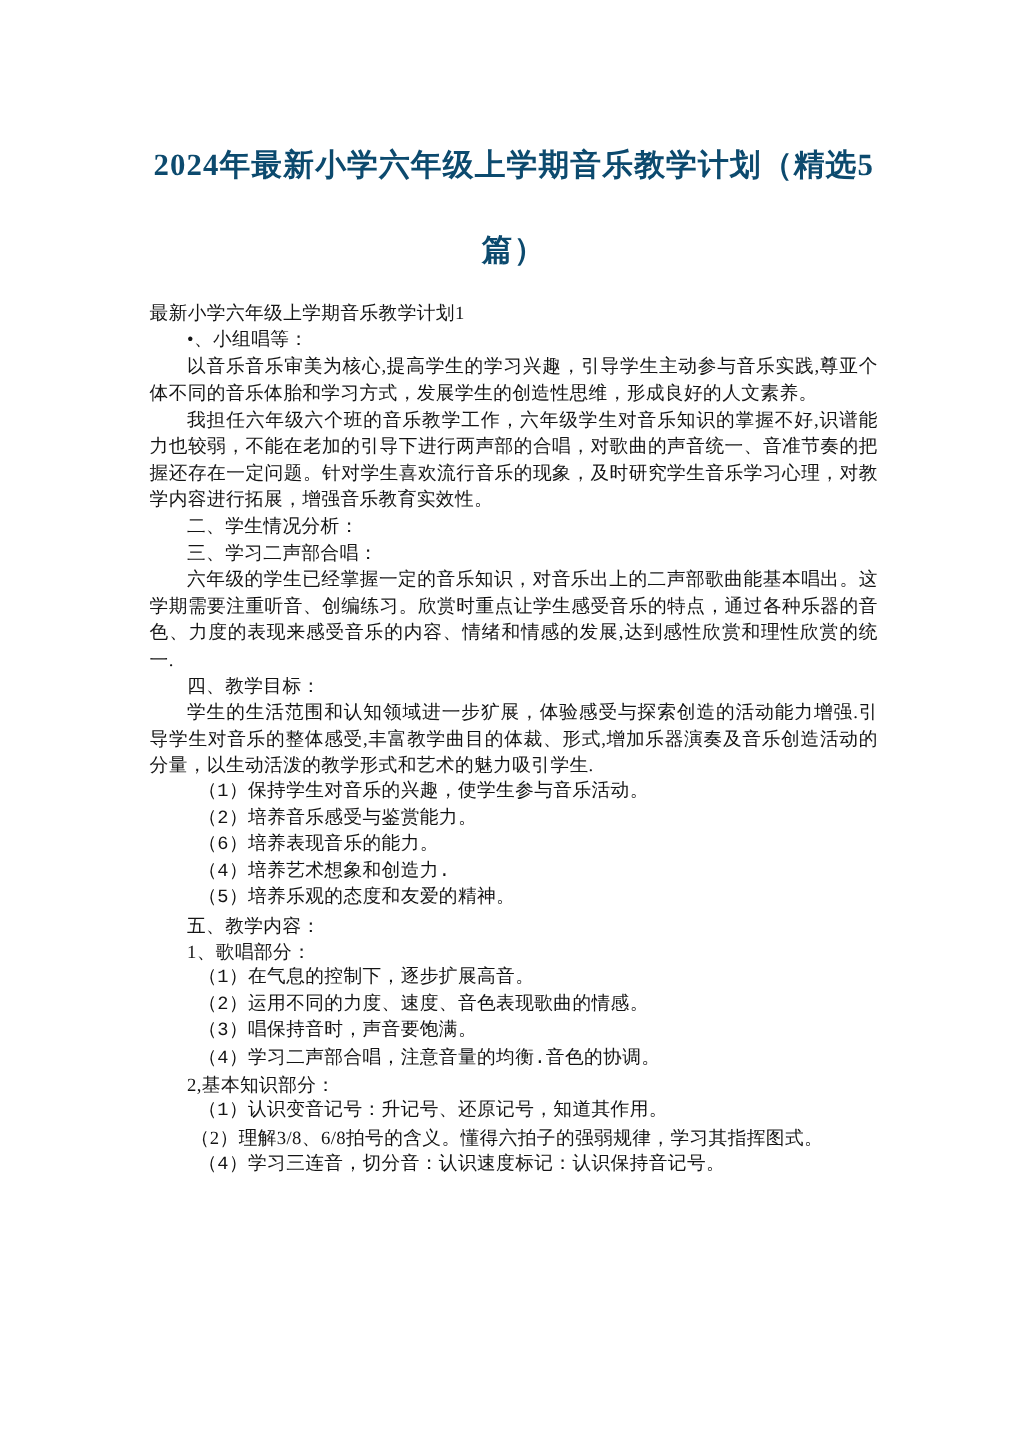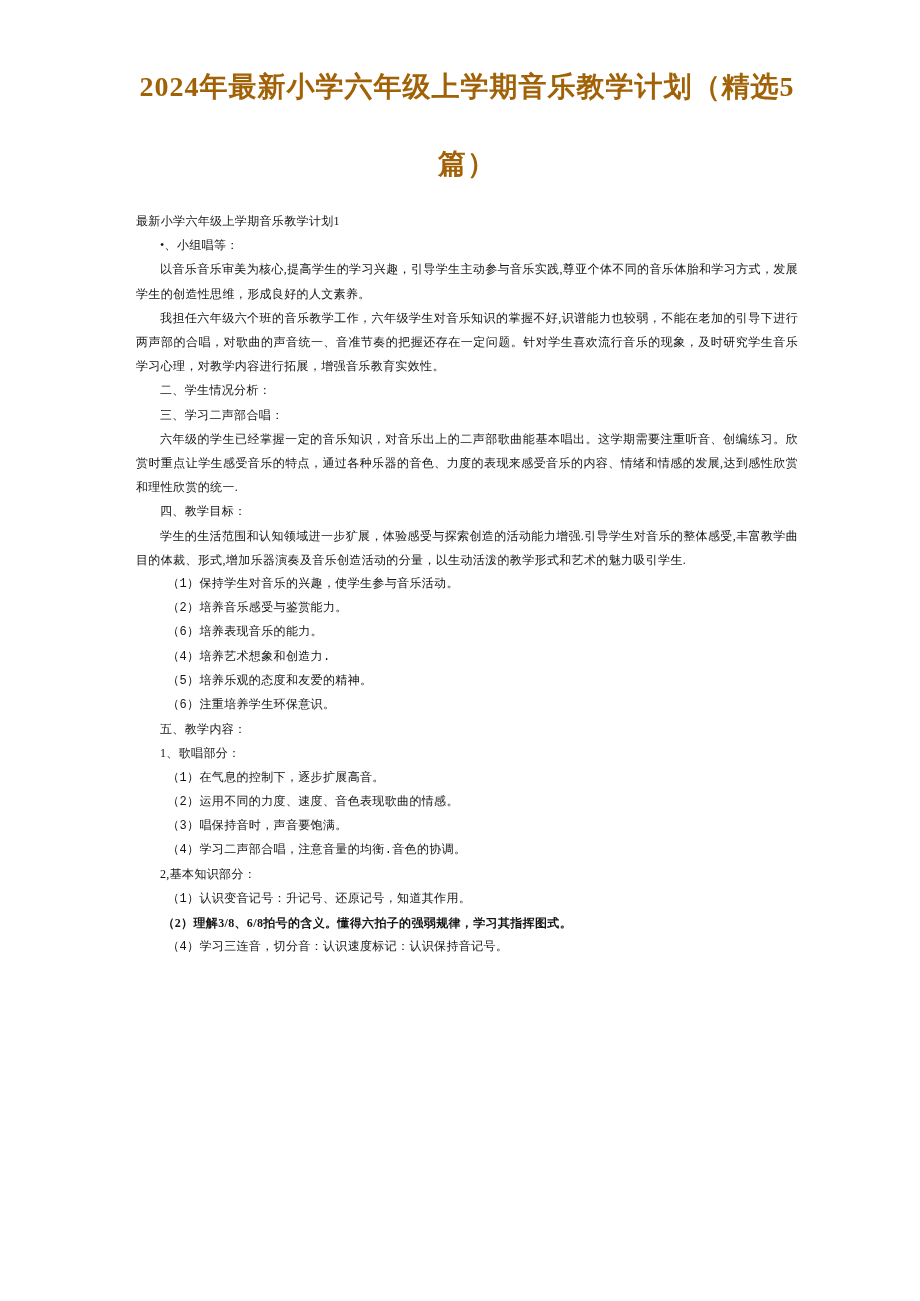--- a/index.html
+++ b/index.html
@@ -15,43 +15,43 @@
     overflow: hidden;
     font-family: "Liberation Serif", "DejaVu Serif", serif;
     color: #141414;
   }
   .content {
     width: 662px;
     margin-left: 136px;
   }
   .doc-title {
     margin: 0;
-    padding-top: 48px;
+    padding-top: 112px;
     font-size: 28px;
     font-weight: bold;
     line-height: 77px;
     text-align: center;
     letter-spacing: 1px;
-    color: #a16207;
+    color: #0c4a6e;
   }
   .body-text {
     margin-top: 7px;
-    font-size: 12px;
+    font-size: 17px;
     line-height: 24.2px;
     letter-spacing: 0.35px;
     text-align: justify;
   }
   .body-text p {
     margin: 0;
     padding: 0;
   }
   .plain  { text-indent: 0; }
   .para   { text-indent: 2em; }
   .item   { text-indent: 2.6em; font-family: Liberation Mono, monospace; }
-  .item-tight { text-indent: 2.2em; font-weight: bold; }
+  .item-tight { text-indent: 2.2em; }
 </style>
 </head>
 <body>
 
 <div class="page">
   <div class="content">
 
     <h1 class="doc-title">2024年最新小学六年级上学期音乐教学计划（精选5篇）</h1>
 
     <div class="body-text">
@@ -62,21 +62,20 @@
       <p class="para">二、学生情况分析：</p>
       <p class="para">三、学习二声部合唱：</p>
       <p class="para">六年级的学生已经掌握一定的音乐知识，对音乐出上的二声部歌曲能基本唱出。这学期需要注重听音、创编练习。欣赏时重点让学生感受音乐的特点，通过各种乐器的音色、力度的表现来感受音乐的内容、情绪和情感的发展,达到感性欣赏和理性欣赏的统一.</p>
       <p class="para">四、教学目标：</p>
       <p class="para">学生的生活范围和认知领域进一步犷展，体验感受与探索创造的活动能力增强.引导学生对音乐的整体感受,丰富教学曲目的体裁、形式,增加乐器演奏及音乐创造活动的分量，以生动活泼的教学形式和艺术的魅力吸引学生.</p>
       <p class="item">（1）保持学生对音乐的兴趣，使学生参与音乐活动。</p>
       <p class="item">（2）培养音乐感受与鉴赏能力。</p>
       <p class="item">（6）培养表现音乐的能力。</p>
       <p class="item">（4）培养艺术想象和创造力.</p>
       <p class="item">（5）培养乐观的态度和友爱的精神。</p>
-      <p class="item">（6）注重培养学生环保意识。</p>
       <p class="para">五、教学内容：</p>
       <p class="para">1、歌唱部分：</p>
       <p class="item">（1）在气息的控制下，逐步扩展高音。</p>
       <p class="item">（2）运用不同的力度、速度、音色表现歌曲的情感。</p>
       <p class="item">（3）唱保持音时，声音要饱满。</p>
       <p class="item">（4）学习二声部合唱，注意音量的均衡.音色的协调。</p>
       <p class="para">2,基本知识部分：</p>
       <p class="item">（1）认识变音记号：升记号、还原记号，知道其作用。</p>
       <p class="item-tight">（2）理解3/8、6/8拍号的含义。懂得六拍子的强弱规律，学习其指挥图式。</p>
       <p class="item">（4）学习三连音，切分音：认识速度标记：认识保持音记号。</p>

